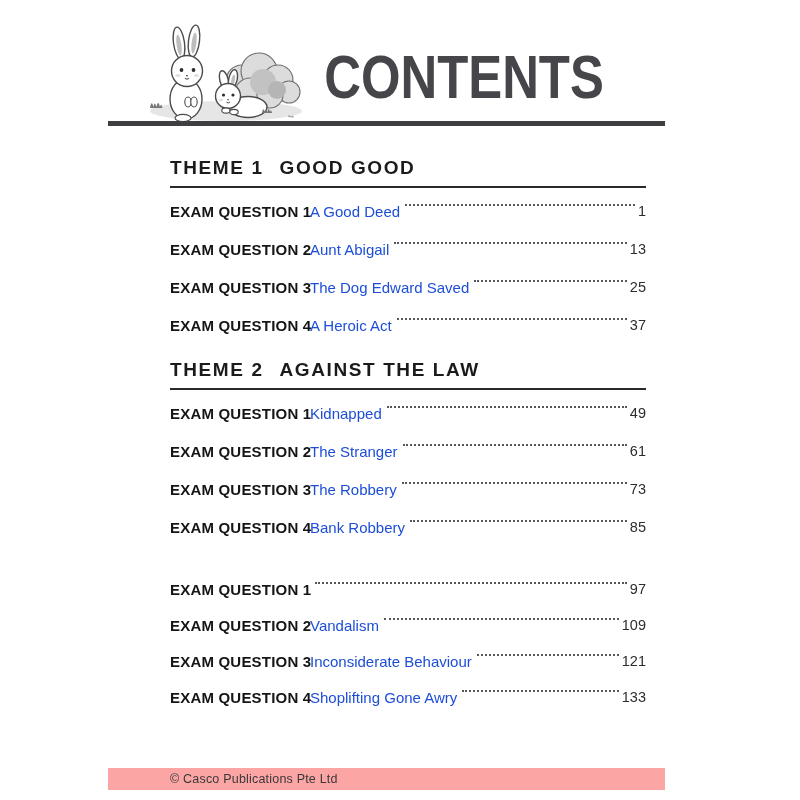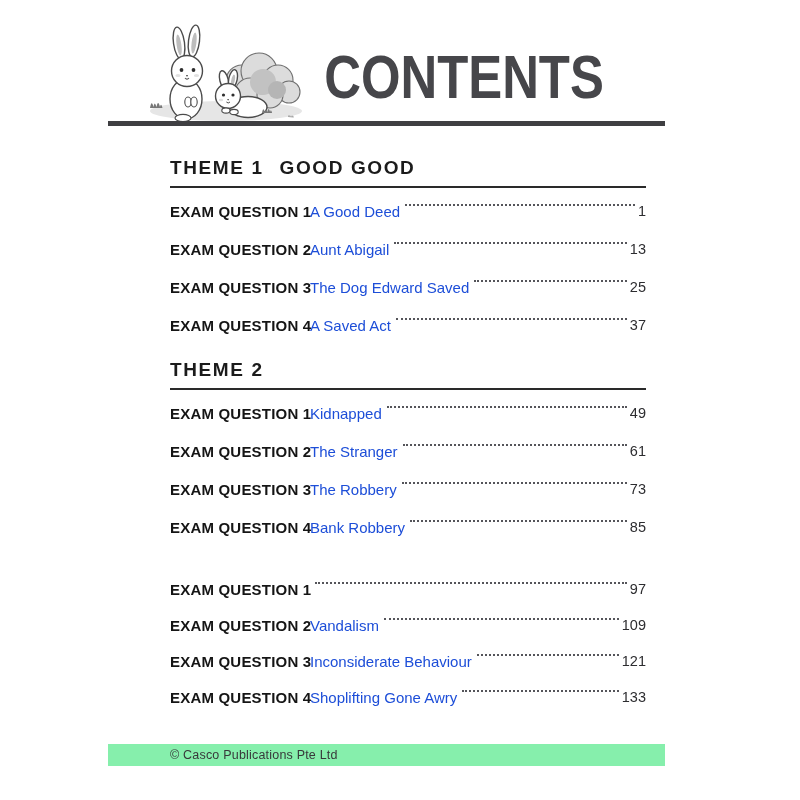--- a/index.html
+++ b/index.html
@@ -27,21 +27,21 @@
   .toc-row{display:flex;align-items:flex-start;height:16px;margin-top:22px;line-height:1;}
   .toc-row.first{margin-top:16px;}
   .theme-section.tight .toc-row{margin-top:20px;}
   .theme-section.tight .toc-row.first{margin-top:17px;}
   .row-label{flex:none;width:140px;font-size:15px;font-weight:800;color:#151515;letter-spacing:.2px;white-space:nowrap;}
   .row-title{flex:none;font-size:15px;color:#1d4ed8;white-space:nowrap;}
   .dot-leader{flex:1;border-bottom:2px dotted #55555a;margin:0 3px 3px 5px;min-width:12px;}
   .page-num{flex:none;font-size:14.5px;color:#2d2d30;}
   
   .footer-bar{
-    position:absolute;left:108px;top:744px;width:585px;height:22px;background:#86efac;
+    position:absolute;left:108px;top:768px;width:585px;height:22px;background:#fca5a5;
     display:flex;align-items:center;padding-left:62px;box-sizing:border-box;
   }
   .copyright{font-size:12.5px;color:#38383a;letter-spacing:.2px;}
   
   .ln{fill:#ffffff;stroke:#4b4b4b;stroke-width:1.4;}
   .ln2{fill:#ffffff;stroke:#4b4b4b;stroke-width:1.1;}
 </style>
 </head>
 <body>
 
@@ -120,29 +120,30 @@
       <span class="page-num">13</span>
     </div>
     <div class="toc-row">
       <span class="row-label">EXAM QUESTION 3</span>
       <span class="row-title">The Dog Edward Saved</span>
       <span class="dot-leader"></span>
       <span class="page-num">25</span>
     </div>
     <div class="toc-row">
       <span class="row-label">EXAM QUESTION 4</span>
-      <span class="row-title">A Saved Act</span>
+      <span class="row-title">A Heroic Act</span>
       <span class="dot-leader"></span>
       <span class="page-num">37</span>
     </div>
   </section>
 
   <section class="theme-section" style="top:360px">
     <div class="theme-head">
       <span>THEME 2</span>
+      <span>AGAINST THE LAW</span>
     </div>
     <div class="toc-row first">
       <span class="row-label">EXAM QUESTION 1</span>
       <span class="row-title">Kidnapped</span>
       <span class="dot-leader"></span>
       <span class="page-num">49</span>
     </div>
     <div class="toc-row">
       <span class="row-label">EXAM QUESTION 2</span>
       <span class="row-title">The Stranger</span>

